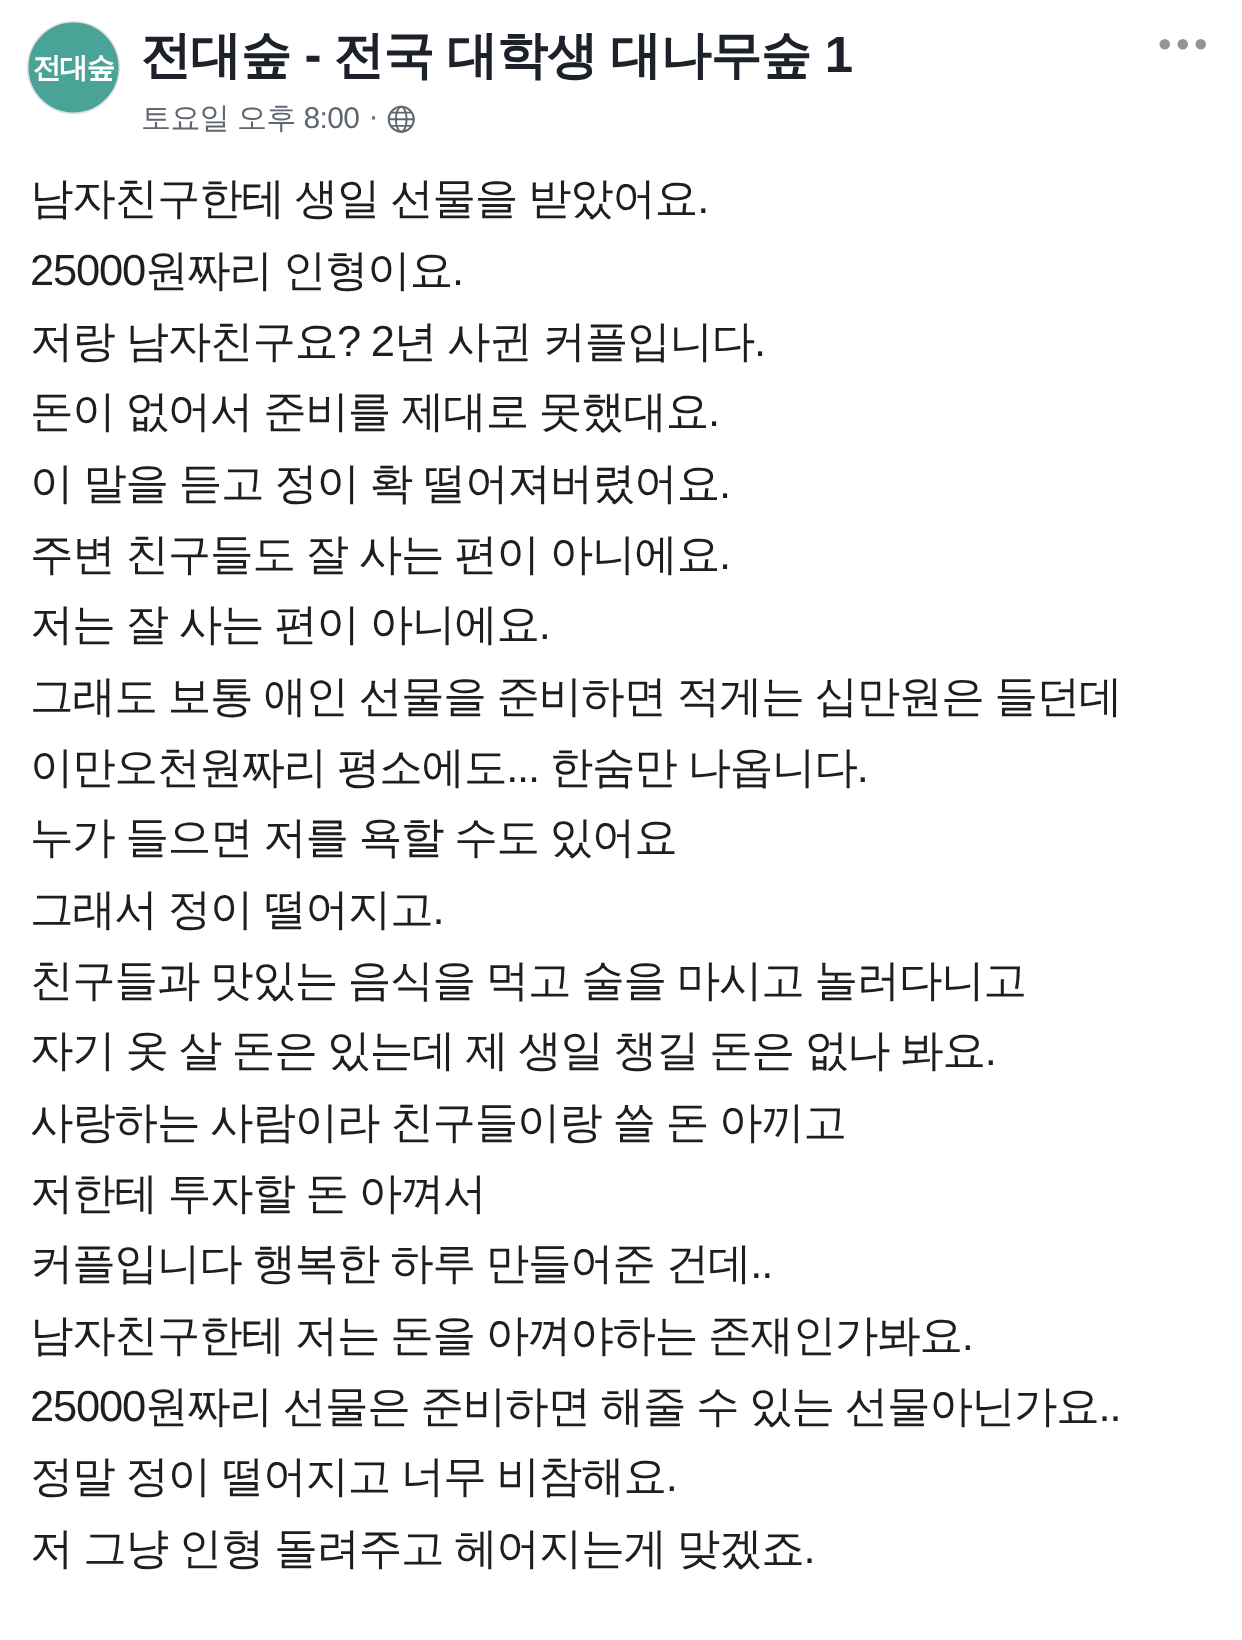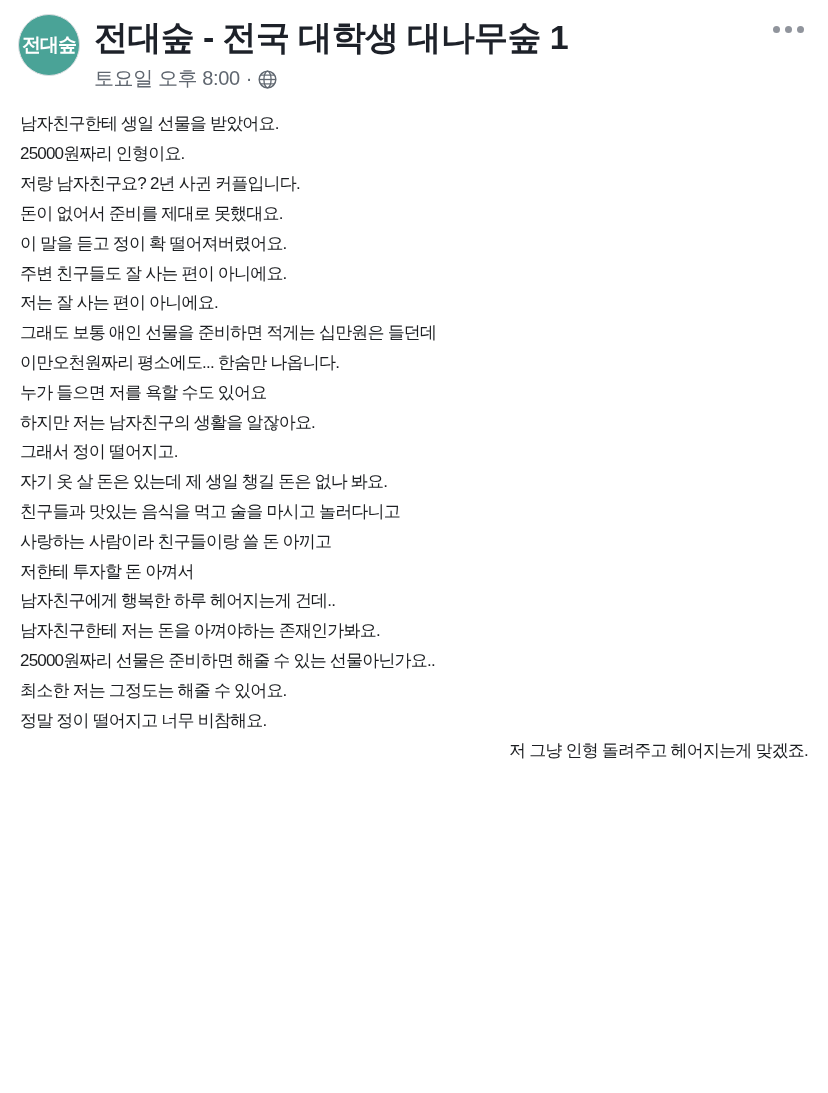--- a/index.html
+++ b/index.html
@@ -92,27 +92,27 @@
     height: 7px;
     background: #90949c;
     border-radius: 50%;
     display: block;
   }
   .post-body {
     padding: 14px 2px 20px 2px;
   }
   .post-body p {
     margin: 0 0 5px 0;
-    font-size: 17px;
+    font-size: 29px;
     line-height: 1.46;
     color: #1c1e21;
     letter-spacing: -0.8px;
     word-break: keep-all;
   }
-  .post-body p:last-child { margin-bottom: 0; text-align: right; }
+  .post-body p:last-child { margin-bottom: 0; }
 </style>
 </head>
 <body>
 
 <div class="post">
 
   <div class="post-header">
 
     <div class="avatar">
       <span>전대숲</span>
@@ -147,27 +147,25 @@
     <p>남자친구한테 생일 선물을 받았어요.</p>
     <p>25000원짜리 인형이요.</p>
     <p>저랑 남자친구요? 2년 사귄 커플입니다.</p>
     <p>돈이 없어서 준비를 제대로 못했대요.</p>
     <p>이 말을 듣고 정이 확 떨어져버렸어요.</p>
     <p>주변 친구들도 잘 사는 편이 아니에요.</p>
     <p>저는 잘 사는 편이 아니에요.</p>
     <p>그래도 보통 애인 선물을 준비하면 적게는 십만원은 들던데</p>
     <p>이만오천원짜리 평소에도... 한숨만 나옵니다.</p>
     <p>누가 들으면 저를 욕할 수도 있어요</p>
-    <p>하지만 저는 남자친구의 생활을 알잖아요.</p>
     <p>그래서 정이 떨어지고.</p>
+    <p>친구들과 맛있는 음식을 먹고 술을 마시고 놀러다니고</p>
     <p>자기 옷 살 돈은 있는데 제 생일 챙길 돈은 없나 봐요.</p>
-    <p>친구들과 맛있는 음식을 먹고 술을 마시고 놀러다니고</p>
     <p>사랑하는 사람이라 친구들이랑 쓸 돈 아끼고</p>
     <p>저한테 투자할 돈 아껴서</p>
-    <p>남자친구에게 행복한 하루 헤어지는게 건데..</p>
+    <p>커플입니다 행복한 하루 만들어준 건데..</p>
     <p>남자친구한테 저는 돈을 아껴야하는 존재인가봐요.</p>
     <p>25000원짜리 선물은 준비하면 해줄 수 있는 선물아닌가요..</p>
-    <p>최소한 저는 그정도는 해줄 수 있어요.</p>
     <p>정말 정이 떨어지고 너무 비참해요.</p>
     <p>저 그냥 인형 돌려주고 헤어지는게 맞겠죠.</p>
   </div>
 
 </div>
 
 </body></html>

